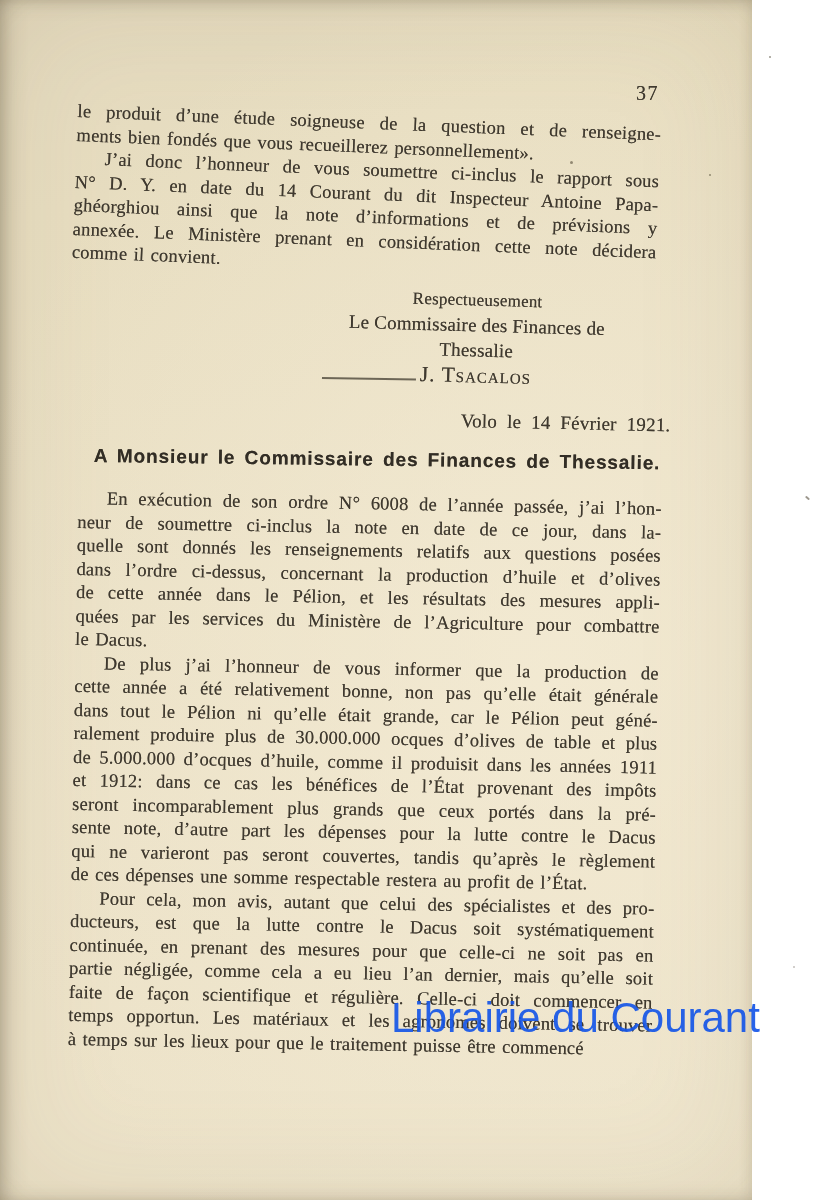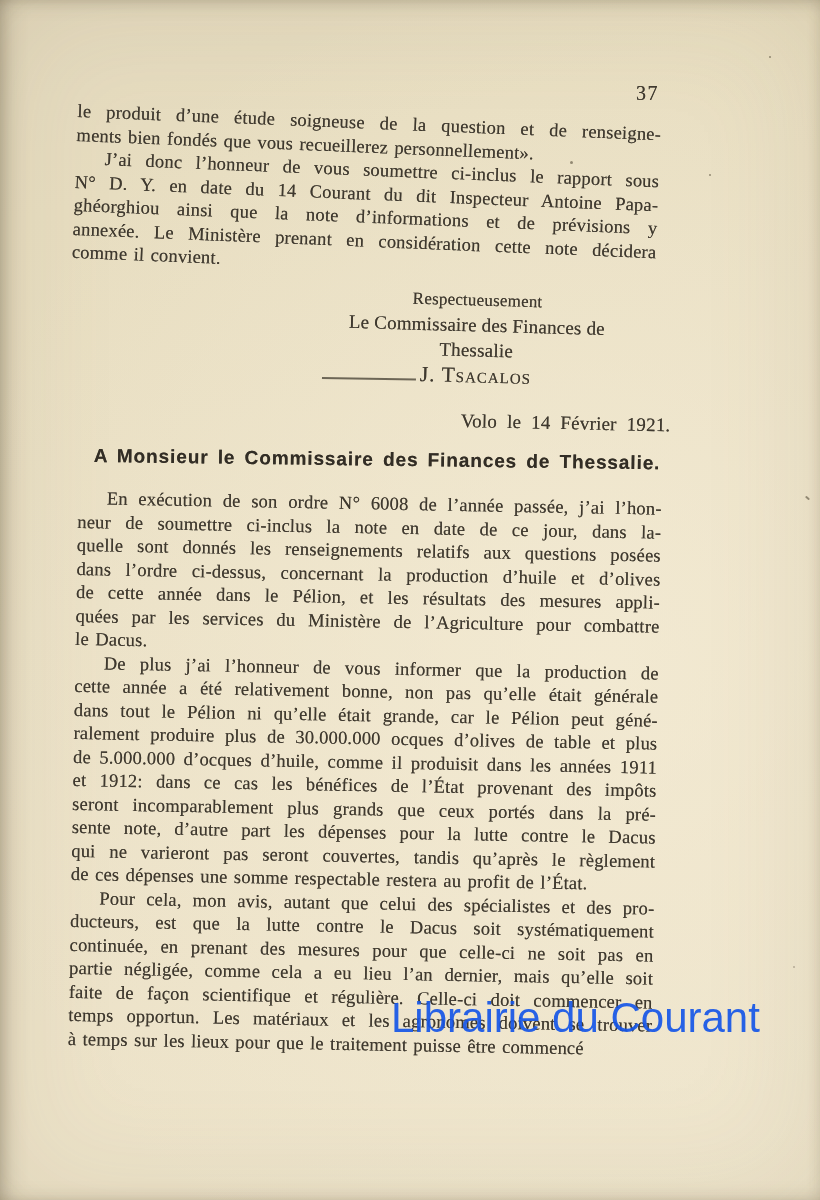--- a/index.html
+++ b/index.html
@@ -3,21 +3,21 @@
 <meta charset="utf-8">
 <style>
   html, body {
     margin: 0; padding: 0;
     width: 820px; height: 1200px;
     overflow: hidden;
     font-family: "Liberation Serif", serif;
   }
   .page {
     position: relative;
-    width: 820px; height: 1200px;
+    width: 752px; height: 1200px;
     background:
       radial-gradient(130% 95% at 72% 55%, rgba(248,240,219,.55), rgba(248,240,219,0) 62%),
       linear-gradient(166deg, #e3d9be 0%, #e7ddc0 16%, #eae0c5 45%, #ece2c8 74%, #ede4cb 100%);
     box-shadow:
       inset 16px 0 26px -16px rgba(82,70,48,.45),
       inset 0 10px 22px -14px rgba(90,78,55,.35),
       inset -8px 0 18px -12px rgba(120,105,75,.20),
       inset 0 -10px 22px -14px rgba(110,95,65,.28),
       inset 0 0 120px rgba(140,120,85,.14);
     color: #3f392f;

